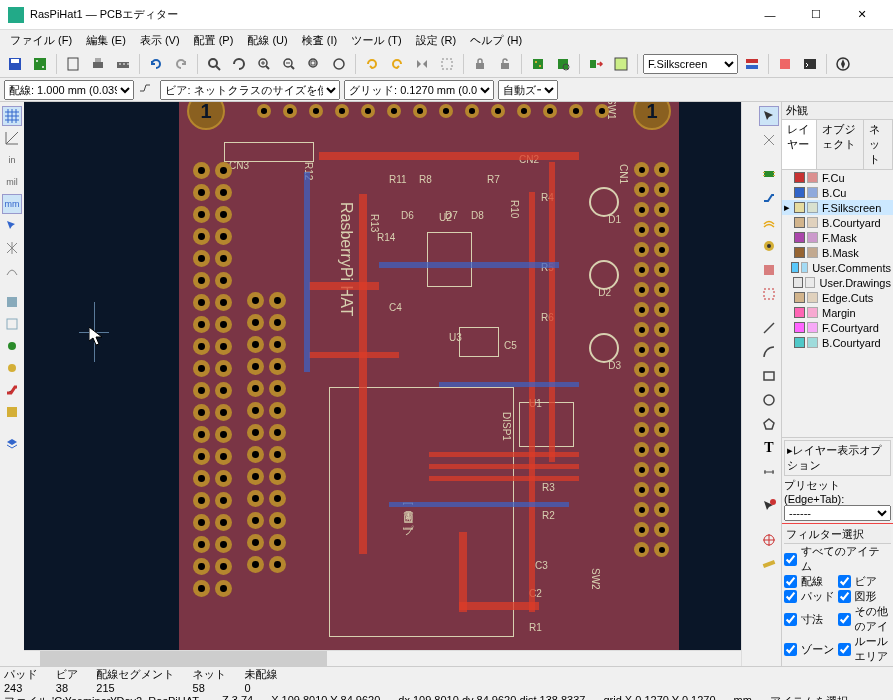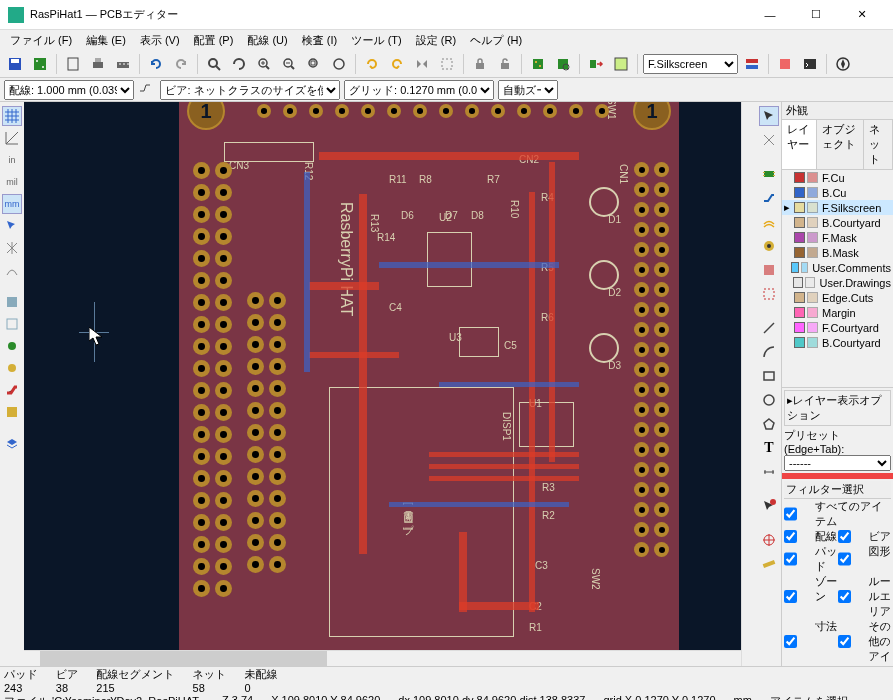--- a/index.html
+++ b/index.html
@@ -43,23 +43,23 @@
 .rpanel .hdr { height:18px; background:#eee; border-bottom:1px solid #ccc; padding:1px 4px; font-size:11px; }
 .tabs { display:flex; border-bottom:1px solid #ccc; font-size:10px; }
 .tabs .tab { padding:2px 5px; border-right:1px solid #ccc; background:#eee; }
 .tabs .tab.act { background:#fff; }
 .layerlist { flex:1; overflow-y:auto; font-size:10px; }
 .lrow { display:flex; align-items:center; height:15px; padding:0 2px; gap:2px; }
 .lrow.sel { background:#cce8ff; }
 .lrow .sw { width:11px; height:11px; border:1px solid #666; }
 .presets { border-top:1px solid #ccc; padding:2px; font-size:10px; }
 .presets .exp { border:1px solid #ccc; padding:2px; margin-bottom:2px; }
-.filter { border-top:6px solid #ef4444; padding:2px; font-size:9px; }
+.filter { border-top:1px solid #ef4444; padding:2px; font-size:9px; }
 .filter .frow { display:flex; }
-.filter .fcol { flex:1; display:flex; gap:18px; }
+.filter .fcol { flex:1; display:flex; align-items:center; gap:4px; }
 .statusbar { height:34px; background:#f0f0f0; border-top:1px solid #ccc; display:flex; flex-direction:column; font-size:10px; }
 .statusbar .s1 { display:flex; padding:0 4px; gap:18px; }
 .statusbar .s2 { display:flex; padding:0 4px; gap:18px; }
 .statusbar .scol { display:flex; flex-direction:column; }
 svg { display:block; }
 </style>
 </head>
 <body>
 
 <div class="titlebar">
@@ -363,25 +363,25 @@
         <div class="silktxt" style="left:362px;top:90px">R4</div>
         <div class="silktxt" style="left:362px;top:160px">R5</div>
         <div class="silktxt" style="left:362px;top:210px">R6</div>
         <div class="silktxt v" style="left:190px;top:112px">R13</div>
         <div class="silktxt" style="left:198px;top:130px">R14</div>
         <div class="silktxt v" style="left:330px;top:98px">R10</div>
         <div class="silktxt" style="left:222px;top:108px">D6</div>
         <div class="silktxt" style="left:266px;top:108px">D7</div>
         <div class="silktxt" style="left:292px;top:108px">D8</div>
         <div class="silktxt" style="right:58px;top:112px">D1</div>
-        <div class="silktxt" style="right:58px;top:185px">D2</div>
+        <div class="silktxt" style="right:68px;top:185px">D2</div>
         <div class="silktxt" style="right:58px;top:258px">D3</div>
         <div class="silktxt" style="left:210px;top:200px">C4</div>
         <div class="silktxt" style="left:325px;top:238px">C5</div>
-        <div class="silktxt" style="left:350px;top:499px">C2</div>
+        <div class="silktxt" style="left:350px;top:486px">C2</div>
         <div class="silktxt" style="left:356px;top:458px">C3</div>
         <div class="silktxt" style="left:350px;top:520px">R1</div>
         <div class="silktxt" style="left:363px;top:408px">R2</div>
         <div class="silktxt" style="left:363px;top:380px">R3</div>
         <div class="silktxt" style="left:350px;top:296px">U1</div>
         <div class="silktxt" style="left:260px;top:110px">U2</div>
         <div class="silktxt" style="left:270px;top:230px">U3</div>
         <div class="silktxt v" style="right:62px;top:-4px">SW1</div>
         <div class="silktxt v" style="right:78px;top:466px">SW2</div>
         <div class="silktxt v" style="left:322px;top:310px">DISP1</div>
@@ -754,35 +754,35 @@
               <span>パッド</span>
             </div>
             <div class="fcol">
               <input type="checkbox" checked="" style="">
               <span>図形</span>
             </div>
           </div>
           <div class="frow">
             <div class="fcol">
               <input type="checkbox" checked="" style="">
+              <span>寸法</span>
+            </div>
+            <div class="fcol">
+              <input type="checkbox" checked="" style="">
+              <span>その他のアイ</span>
+            </div>
+          </div>
+          <div class="frow">
+            <div class="fcol">
+              <input type="checkbox" checked="" style="">
               <span>ゾーン</span>
             </div>
             <div class="fcol">
               <input type="checkbox" checked="" style="">
               <span>ルールエリア</span>
-            </div>
-          </div>
-          <div class="frow">
-            <div class="fcol">
-              <input type="checkbox" checked="" style="">
-              <span>寸法</span>
-            </div>
-            <div class="fcol">
-              <input type="checkbox" checked="" style="">
-              <span>その他のアイ</span>
             </div>
           </div>
         </div>
     </div>
   </div>
 </div>
 
 <div class="statusbar">
   <div class="s1" id="srow1">
       <div class="scol">

